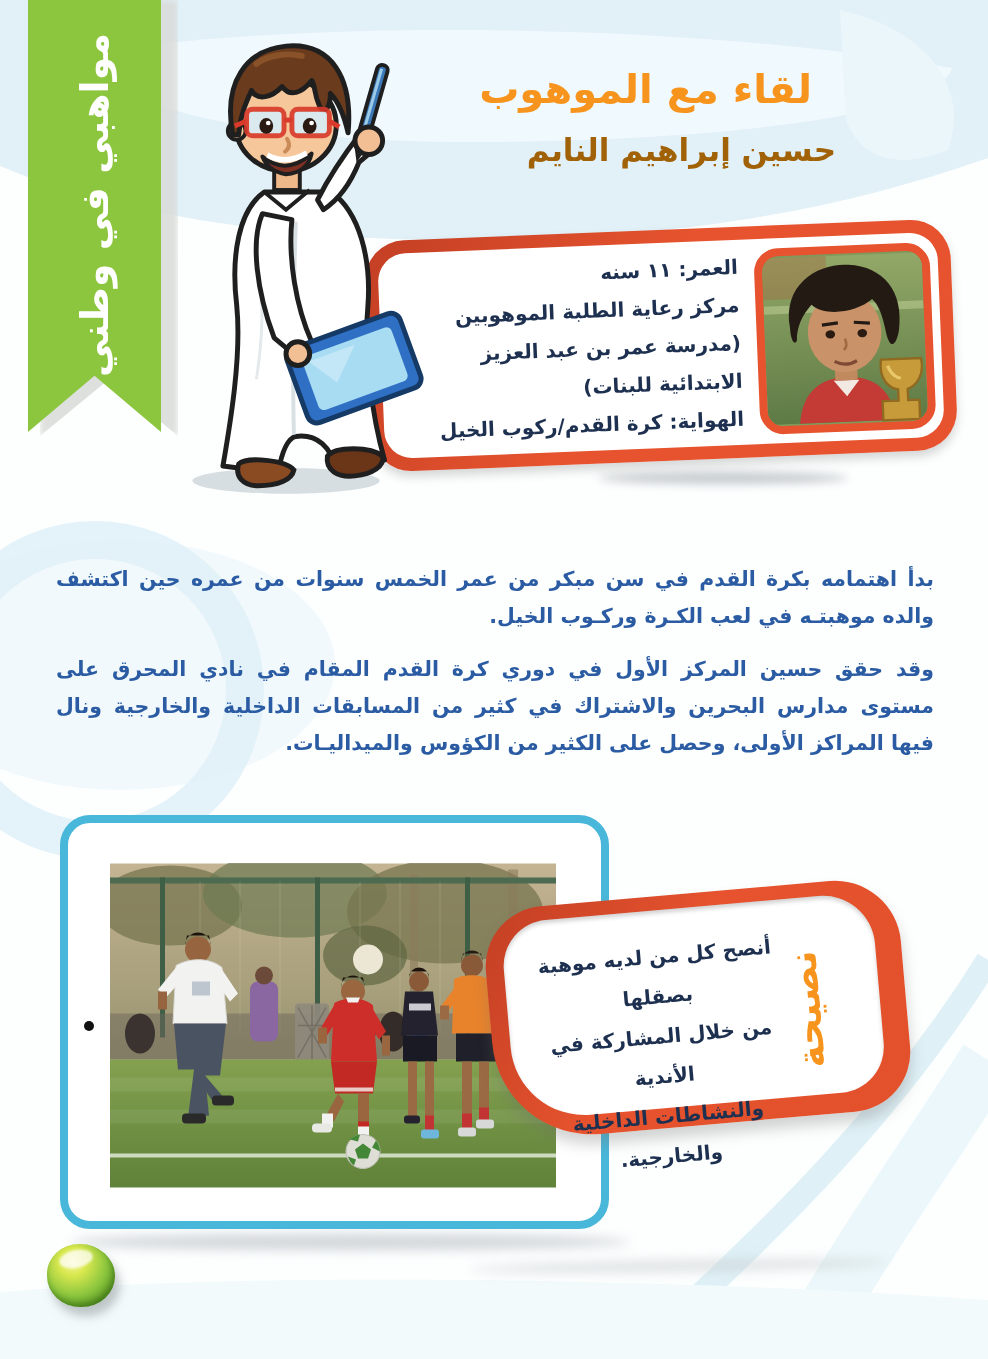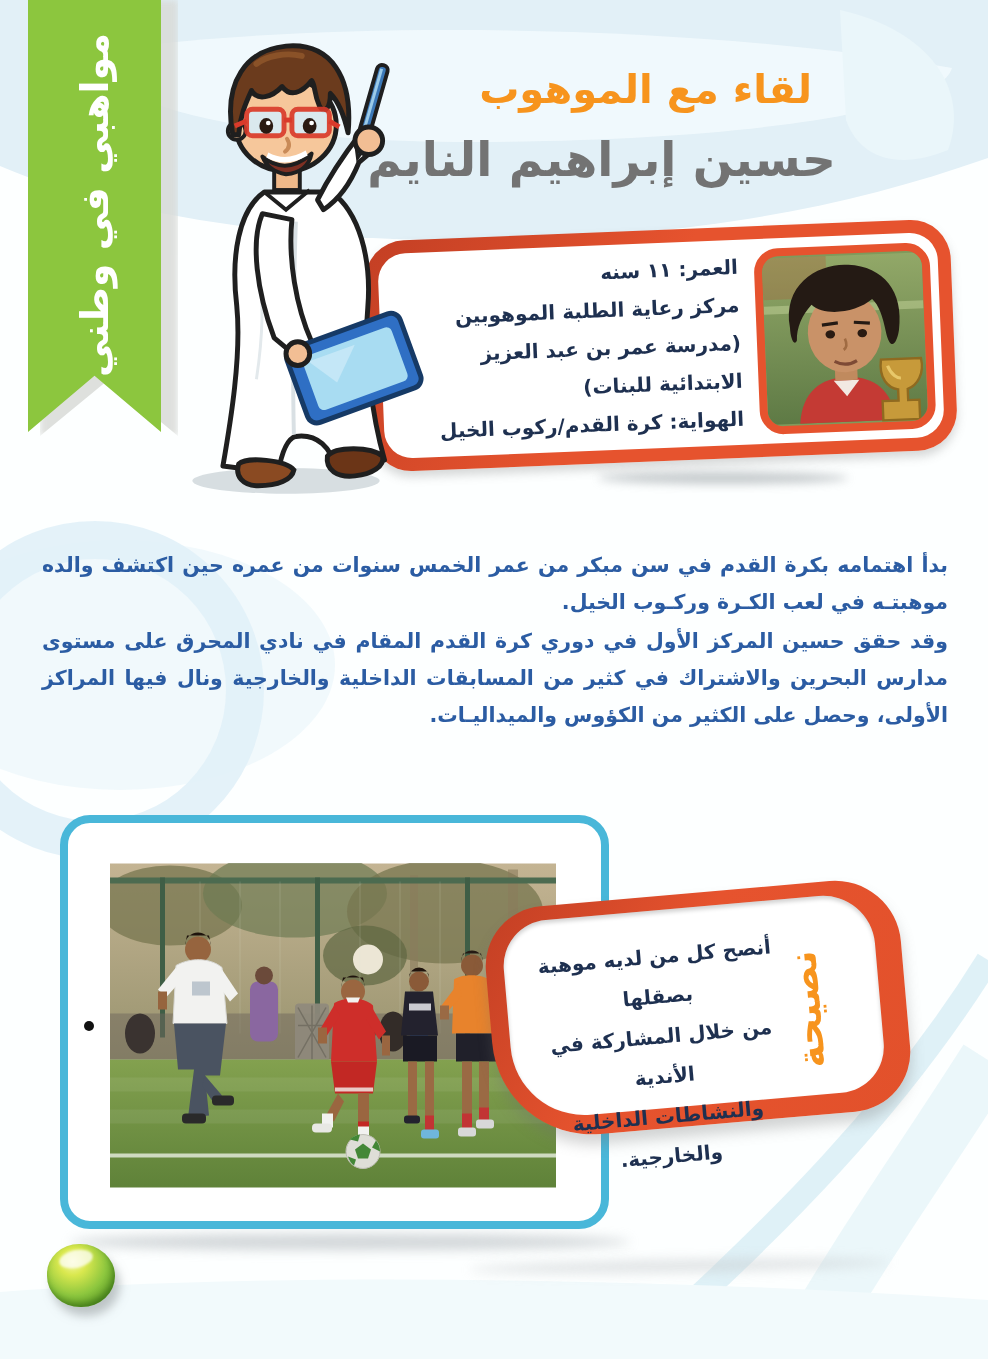--- a/index.html
+++ b/index.html
@@ -14,40 +14,40 @@
   
   .ribbon-shadow{left:40px;top:0;width:138px;height:436px;background:#D9DBD8;
     clip-path:polygon(0 0,100% 0,100% 100%,50% 87%,0 100%);filter:blur(3px);opacity:.85;z-index:44;}
   .ribbon{left:28px;top:0;width:133px;height:432px;background:#8CC63E;
     clip-path:polygon(0 0,100% 0,100% 100%,50% 87%,0 100%);z-index:45;}
   .ribbon-label{left:50%;top:205px;transform:translate(-50%,-50%) rotate(-90deg);
     white-space:nowrap;color:#fff;font-size:38px;font-weight:700;}
 
   
   .kicker{right:176px;top:66px;font-size:40px;font-weight:700;color:#F7941D;z-index:10;white-space:nowrap;}
-  .talent-name{right:152px;top:132px;font-size:47px;font-weight:700;color:#737373;z-index:10;white-space:nowrap;}
+  .talent-name{right:152px;top:132px;font-size:31px;font-weight:700;color:#a16207;z-index:10;white-space:nowrap;}
 
   
   .card-shadow{left:598px;top:472px;width:250px;height:12px;background:#9FA6AA;border-radius:50%;
     filter:blur(5px);opacity:.6;z-index:8;}
   .profile-card{left:368px;top:230px;width:586px;height:231px;z-index:30;
     background:linear-gradient(125deg,#C33F24 0%,#E6532E 45%,#E6532E 100%);
     border-radius:40px;transform:rotate(-2.3deg);box-shadow:0 6px 10px rgba(100,100,100,.25);}
   .profile-inner{position:absolute;inset:13px;background:#fff;border-radius:28px;
     display:flex;flex-direction:row;align-items:center;}
   .photo-frame{flex:0 0 auto;width:176px;height:186px;margin:6px 8px 6px 10px;
     border:8px solid #E6532E;border-radius:24px;overflow:hidden;background:#7F9A5C;}
   .photo-frame svg{display:block;width:100%;height:100%;}
   .profile-lines{flex:1;padding:4px 6px 4px 18px;text-align:right;
     font-size:20px;font-weight:700;color:#1E3050;line-height:38px;white-space:nowrap;}
 
   
   .article{left:40px;top:545px;width:910px;z-index:10;color:#2B5CA3;
     font-size:20.5px;font-weight:700;line-height:37px;text-align:justify;}
-  .article p{margin:2px;}
+  .article p{margin:16px;}
 
   
   .tablet-shadow{left:70px;top:1234px;width:560px;height:16px;background:#B9BFC3;border-radius:50%;
     filter:blur(6px);opacity:.65;z-index:5;}
   .tablet-shadow2{left:470px;top:1260px;width:420px;height:12px;background:#C6CBCE;border-radius:50%;
     filter:blur(6px);opacity:.55;z-index:5;transform:rotate(-1deg);}
   .tablet{left:60px;top:815px;width:549px;height:414px;background:#fff;border:8px solid #49B7D9;
     border-radius:30px;z-index:20;}
   .camera-dot{left:16px;top:198px;width:10px;height:10px;background:#111;border-radius:50%;}
   .tablet-photo{left:42px;top:40px;width:446px;height:325px;overflow:hidden;}

